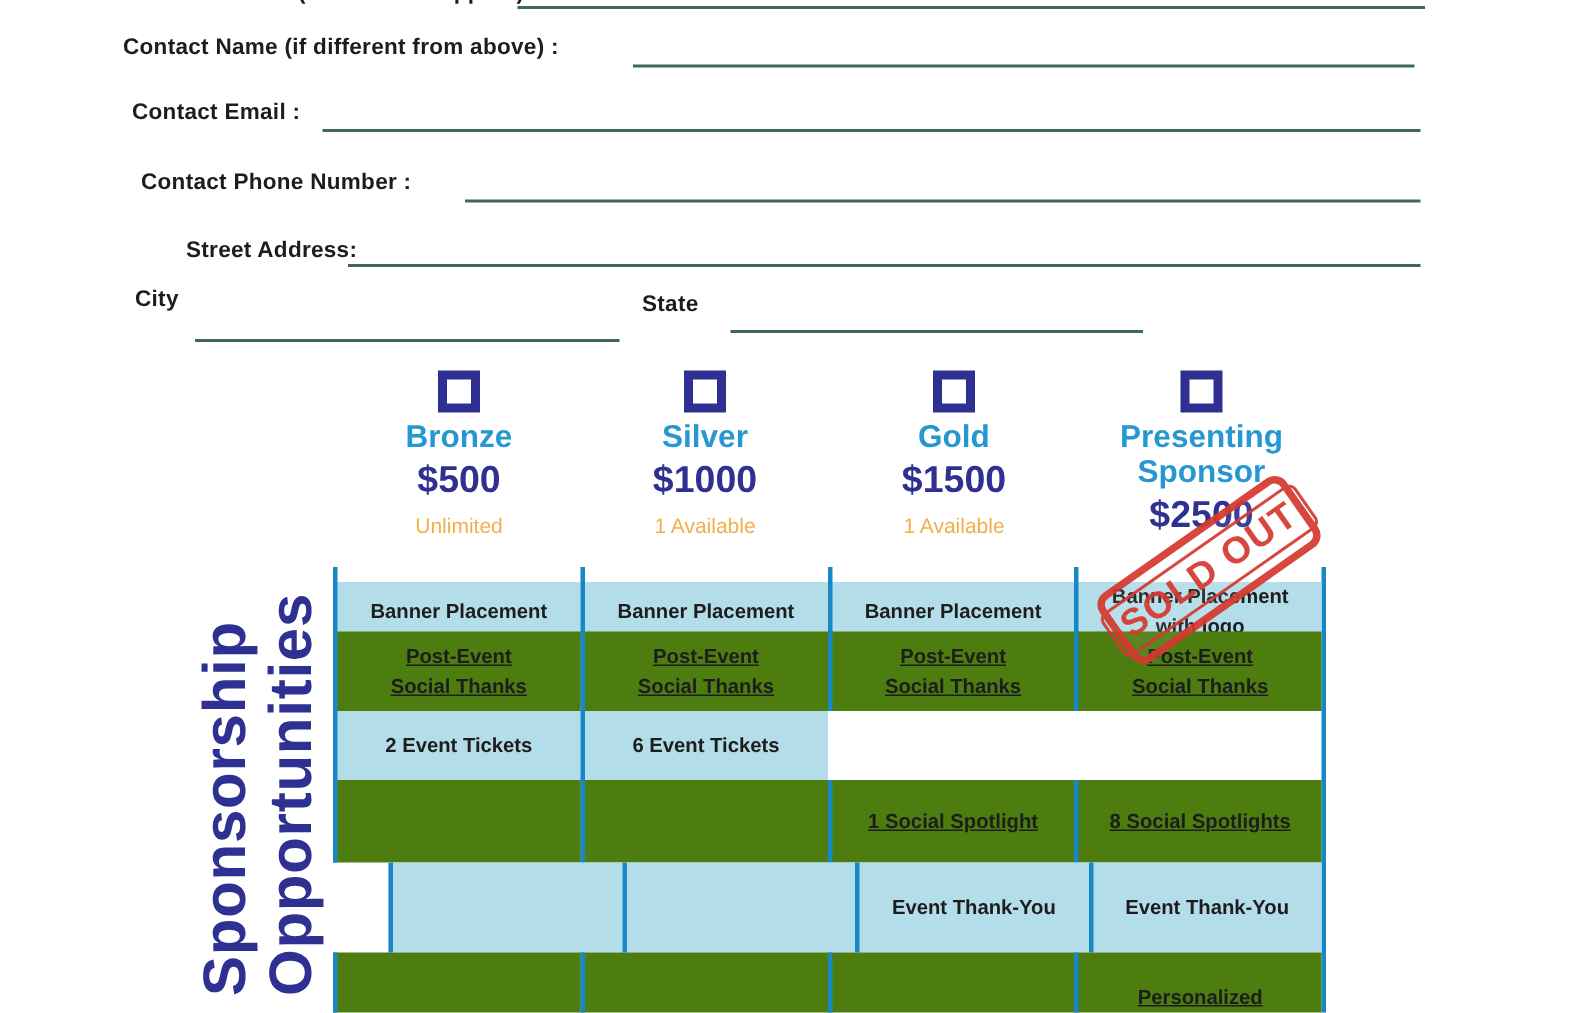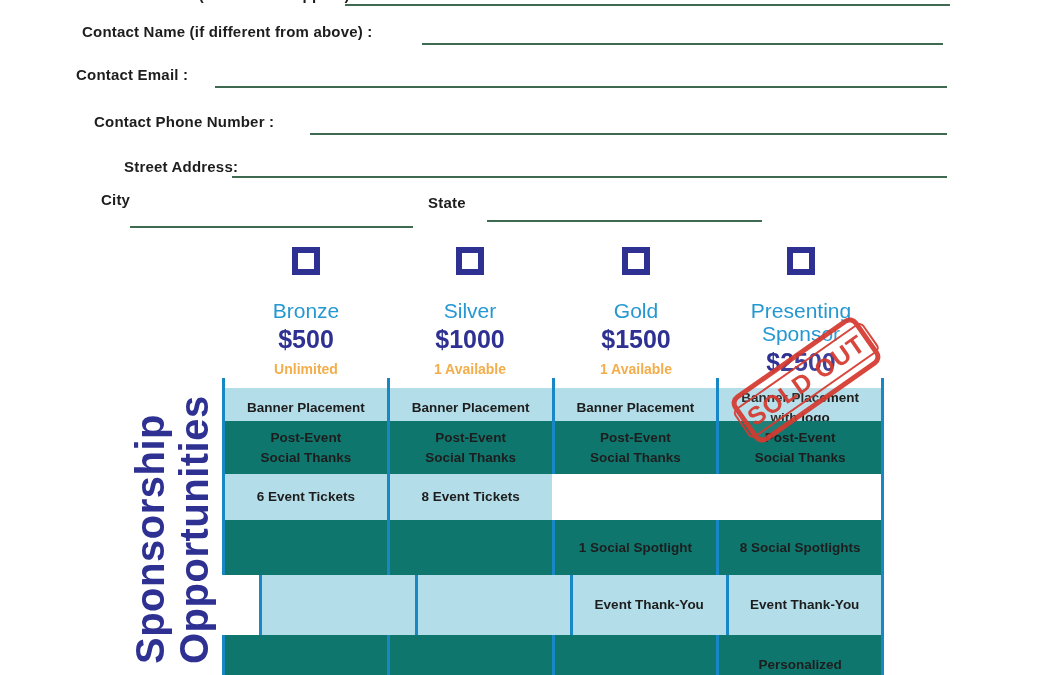--- a/index.html
+++ b/index.html
@@ -24,46 +24,46 @@
   
   .tier{
     width:170px;top:247px;display:flex;flex-direction:column;align-items:center;
     text-align:center;
   }
   .chk{
     width:28px;height:28px;border:6px solid var(--navy);background:#fff;
     cursor:pointer;
   }
   .tname{
-    margin-top:24px;font-weight:normal;font-size:21px;color:var(--tier-blue);
+    margin-top:5px;font-weight:bold;font-size:21px;color:var(--tier-blue);
     line-height:1.1;white-space:pre-line;
   }
   .tprice{margin-top:3px;font-weight:bold;font-size:25px;color:var(--navy);}
-  .tavail{margin-top:7px;font-weight:bold;font-size:14px;color:var(--orange);}
+  .tavail{margin-top:7px;font-weight:normal;font-size:14px;color:var(--orange);}
   
   .side-title{
     left:128px;top:664px;width:365px;
     transform-origin:0 0;transform:rotate(-90deg);
     font-weight:bold;font-size:40px;letter-spacing:.5px;line-height:44px;
     color:var(--navy);white-space:pre-line;
   }
   
   .ptable{left:222px;top:378px;width:662px;border-right:3px solid var(--border-blue);}
   .prow{display:grid;grid-template-columns:1fr 1fr 1fr 1fr;}
   .prow .cell{
     border-left:3px solid var(--border-blue);
     display:flex;align-items:center;justify-content:center;text-align:center;
     font-weight:bold;font-size:13.5px;color:var(--text-dark);
     line-height:1.45;white-space:pre-line;padding:0 4px;
   }
   .r-spacer{height:10px;}
   .r1{height:33px;}.r2{height:53px;}.r3{height:46px;}.r4{height:55px;}
   .r5{height:60px;padding-left:37px;}.r6{height:60px;}
   .teal .cell{background:var(--row-teal);}
-  .white .cell{background:#0f766e;}
+  .white .cell{background:#4d7c0f;text-decoration:underline;}
   .r-spacer .cell{background:transparent;}
   
   .stamp{
     left:730px;top:352px;width:152px;height:56px;
     transform:rotate(-35deg);z-index:9;
     border:5px solid var(--stamp-red);border-radius:10px;
     display:flex;align-items:center;justify-content:center;
     opacity:.93;background:rgba(255,255,255,0.08);
   }
   .stamp-inner{
@@ -75,30 +75,30 @@
 </style>
 </head>
 <body>
 
 <div class="abs flabel clip-top">Business Name (as it should appear) :</div>
 <div class="abs fline" style="left:345px;top:4px;width:605px;"></div>
 
 <div class="abs flabel" style="left:82px;top:23px;">Contact Name (if different from above) :</div>
 <div class="abs fline" style="left:422px;top:43px;width:521px;"></div>
 
-<div class="abs flabel" style="left:76px;top:66px;">Contact Email :</div>
+<div class="abs flabel" style="left:88px;top:66px;">Contact Email :</div>
 <div class="abs fline" style="left:215px;top:86px;width:732px;"></div>
 
 <div class="abs flabel" style="left:94px;top:113px;">Contact Phone Number :</div>
 <div class="abs fline" style="left:310px;top:133px;width:637px;"></div>
 
 <div class="abs flabel" style="left:84px;top:158px;margin-left:40px;">Street Address:</div>
 <div class="abs fline" style="left:232px;top:176px;width:715px;"></div>
 
-<div class="abs flabel" style="left:101px;top:191px;text-align:center;">City</div>
+<div class="abs flabel" style="left:90px;top:191px;text-align:center;">City</div>
 <div class="abs fline" style="left:130px;top:226px;width:283px;"></div>
 
 <div class="abs flabel" style="left:428px;top:194px;">State</div>
 <div class="abs fline" style="left:487px;top:220px;width:275px;"></div>
 
 <div class="abs tier" style="left:221px;">
   <div class="chk"></div>
   <div class="tname">Bronze</div>
   <div class="tprice">$500</div>
   <div class="tavail">Unlimited</div>
@@ -147,22 +147,22 @@
     <div class="cell">Post-Event
 Social Thanks</div>
     <div class="cell">Post-Event
 Social Thanks</div>
     <div class="cell">Post-Event
 Social Thanks</div>
     <div class="cell">Post-Event
 Social Thanks</div>
   </div>
   <div class="prow r3 teal">
+    <div class="cell">2 Event Tickets</div>
     <div class="cell">6 Event Tickets</div>
-    <div class="cell">8 Event Tickets</div>
   </div>
   <div class="prow r4 white">
     <div class="cell"></div>
     <div class="cell"></div>
     <div class="cell">1 Social Spotlight</div>
     <div class="cell">8 Social Spotlights</div>
   </div>
   <div class="prow r5 teal">
     <div class="cell"></div>
     <div class="cell"></div>

